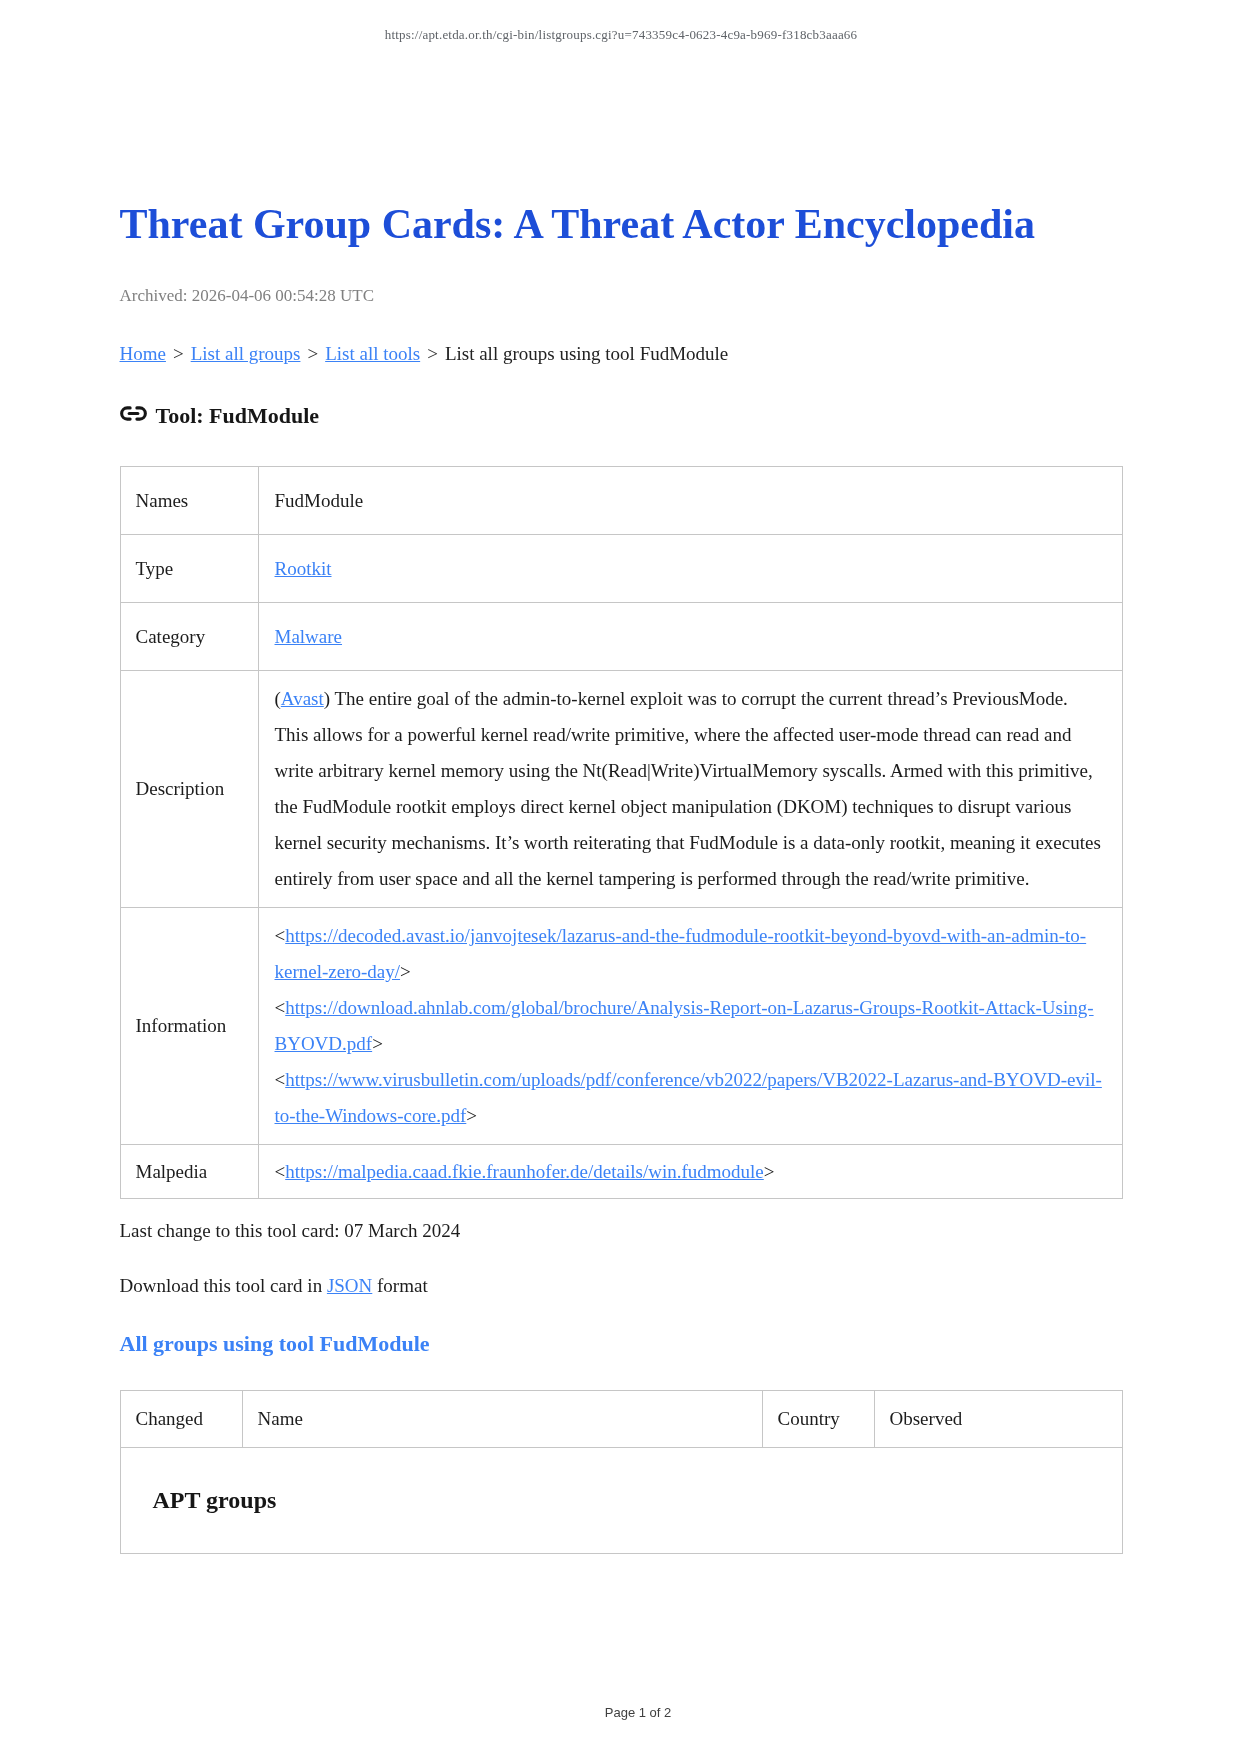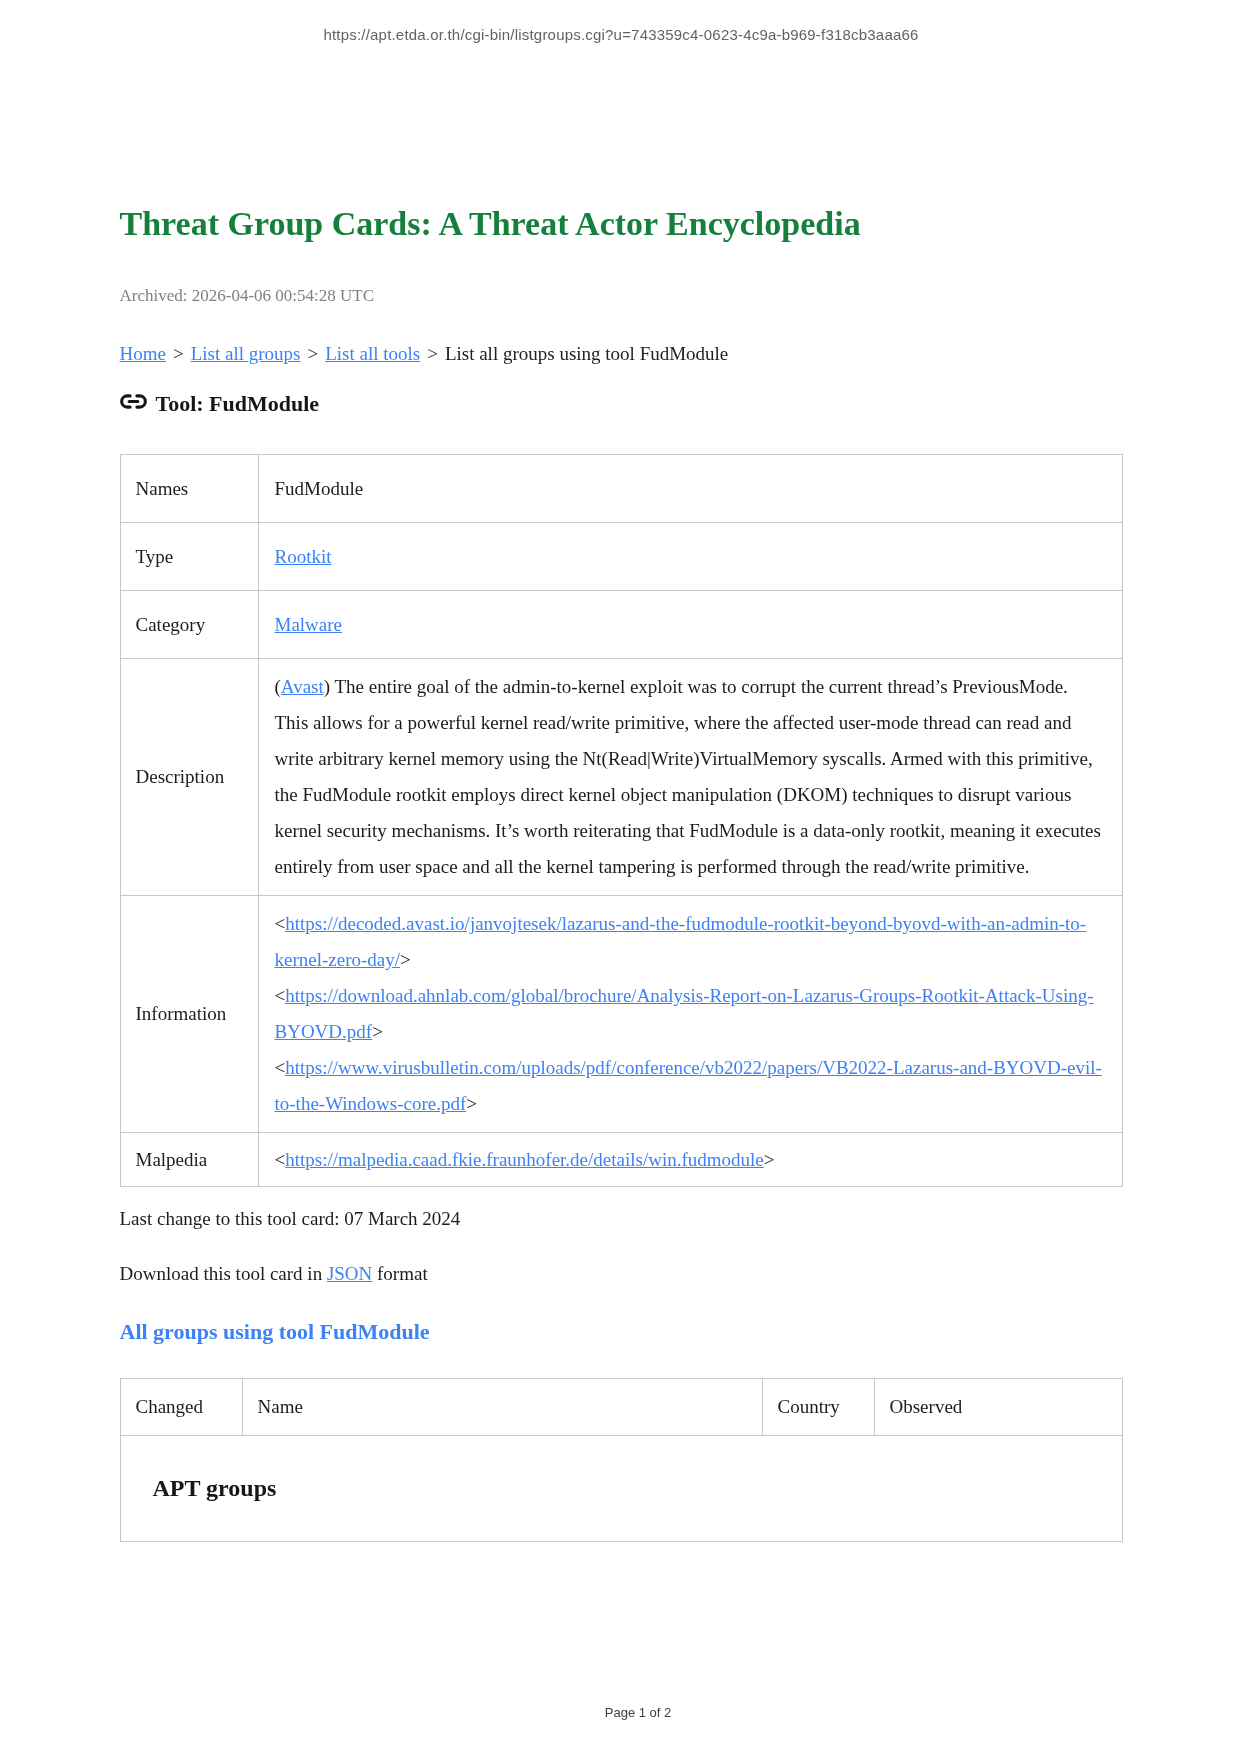--- a/index.html
+++ b/index.html
@@ -11,66 +11,66 @@
     background: #ffffff;
     color: #1c1c1c;
     font-family: "Liberation Serif", serif;
     overflow: hidden;
   }
 
   
   .print-header {
     padding-top: 27px;
     text-align: center;
-    font-family: Liberation Sans, sans-serif;
-    font-size: 15px;
+    font-family: Liberation Serif, serif;
+    font-size: 13px;
     line-height: 16px;
     color: #5f6368;
     letter-spacing: 0.2px;
   }
   .print-footer {
     position: absolute;
     top: 1705px;
     left: 17px;
     width: 100%;
     text-align: center;
     font-family: "Liberation Sans", sans-serif;
     font-size: 13px;
     color: #404040;
   }
 
   .content { width: 1003px; margin: 0 auto; }
 
   h1.page-title {
     margin: 162px 0 0 0;
-    font-size: 34px;
+    font-size: 42px;
     line-height: 38px;
     font-weight: bold;
-    color: #15803d;
+    color: #1d4ed8;
   }
 
   .archived {
     margin-top: 42px;
     font-size: 17px;
     line-height: 22px;
     color: #808080;
   }
 
   .breadcrumb {
     margin-top: 34px;
     font-size: 19px;
     line-height: 25px;
     color: #222;
   }
   .breadcrumb .sep { margin: 0 7px; color: #333; }
 
   a { color: #3b82f6; text-decoration: underline; cursor: pointer; }
 
   .tool-heading {
-    margin-top: 24px;
+    margin-top: 36px;
     display: flex;
     align-items: center;
     font-size: 22px;
     line-height: 28px;
     font-weight: bold;
     color: #161616;
   }
   .tool-heading .link-icon { 
     width: 27px; height: 17px; 
     margin-right: 9px; 

